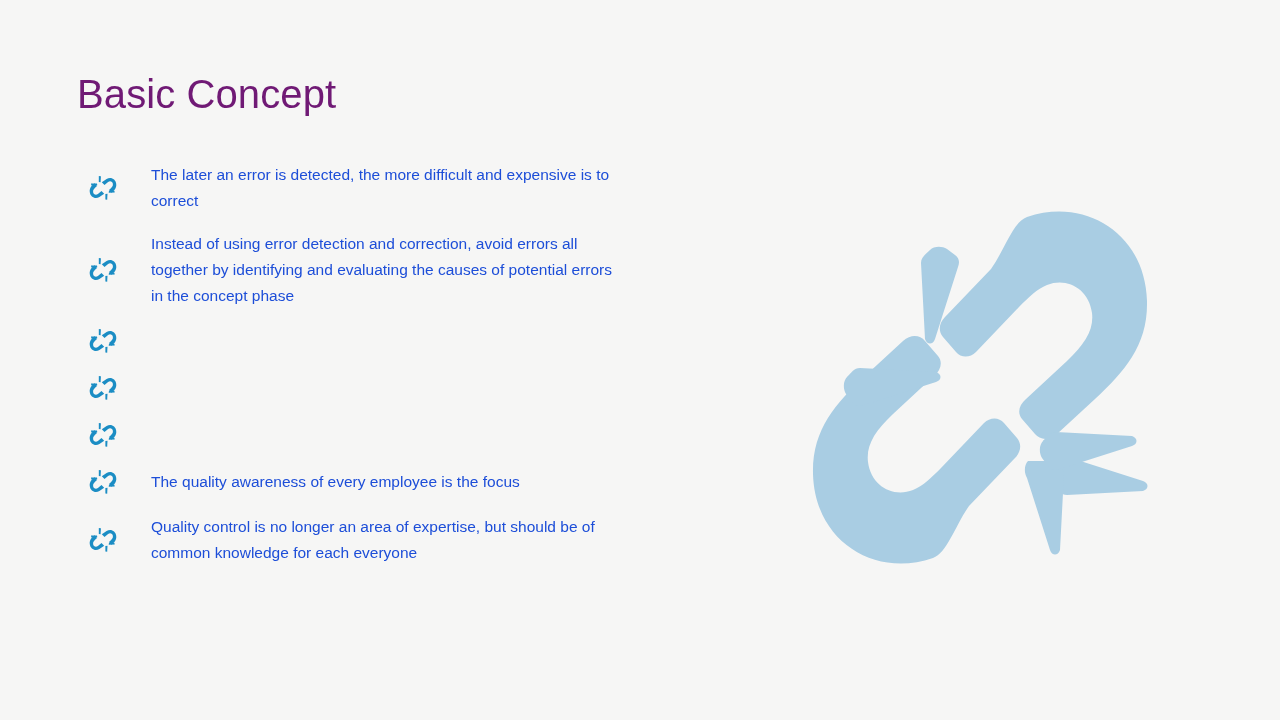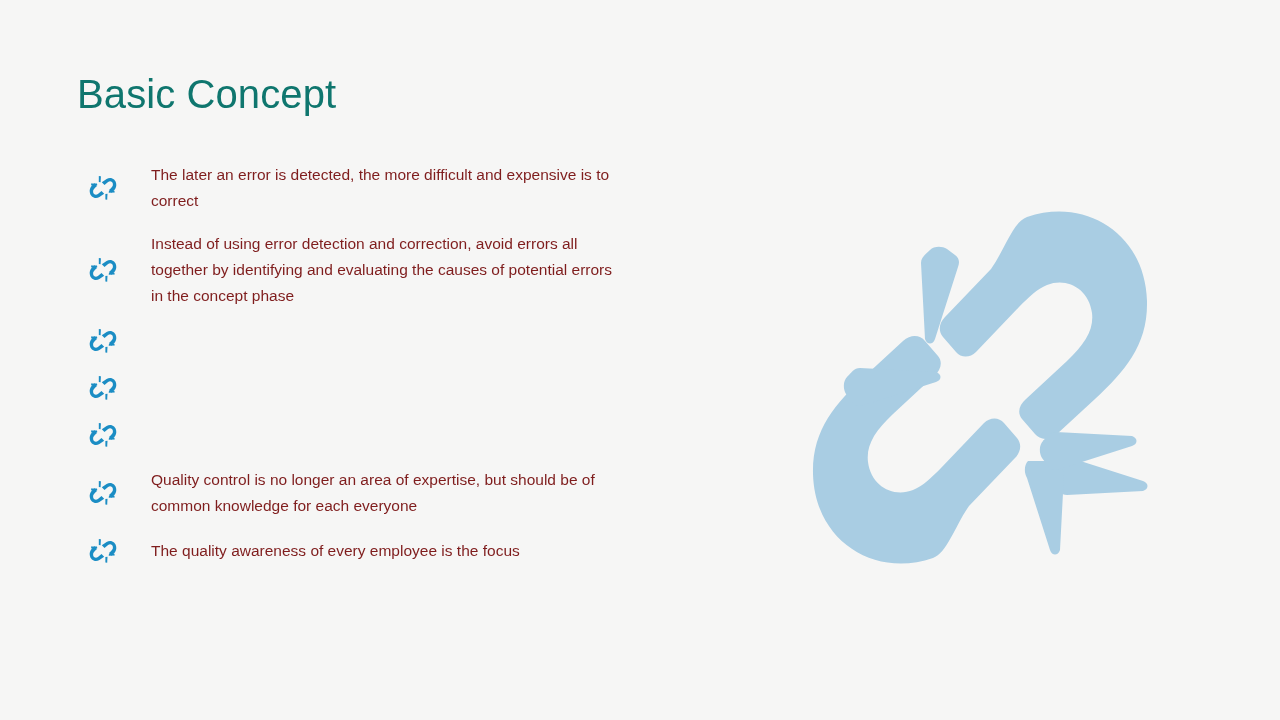--- a/index.html
+++ b/index.html
@@ -22,21 +22,21 @@
     background: #f6f6f5;
   }
 
   
   .page-title {
     position: absolute;
     left: 77px;
     top: 43px;
     font-size: 40px;
     font-weight: 400;
-    color: #0f766e;
+    color: #701a75;
     letter-spacing: 0.1px;
     line-height: 1.2;
     white-space: nowrap;
   }
 
   
   .bullet-list {
     position: absolute;
     left: 88px;
     top: 162px;
@@ -54,21 +54,21 @@
     flex: 0 0 auto;
     width: 30px;
     height: 30px;
     margin-right: 33px;
     display: block;
   }
 
   .bullet-text {
     font-size: 15.5px;
     line-height: 26px;
-    color: #7f1d1d;
+    color: #1d4ed8;
     font-weight: 400;
     max-width: 470px;
   }
 
   
   .hero-graphic {
     position: absolute;
     left: 795px;
     top: 205px;
     width: 370px;
@@ -167,37 +167,37 @@
           <g fill="#1b8dc4">
             <path d="M62 20 C76 12 92 20 94 36 C96 50 88 58 78 66 L70 57 C78 50 84 45 83 37 C82 29 74 25 67 30 L55 40 L46 31 Z"></path>
             <path d="M38 80 C24 88 8 80 6 64 C4 50 12 42 22 34 L30 43 C22 50 16 55 17 63 C18 71 26 75 33 70 L45 60 L54 69 Z"></path>
             <path d="M36 10 L43 11 L42 31 L36 30 Z"></path>
             <path d="M10 35 L11 42 L31 41 L30 35 Z"></path>
             <path d="M70 59 L69 66 L89 65 L88 59 Z"></path>
             <path d="M58 70 L65 69 L64 89 L58 88 Z"></path>
           </g>
         </svg>
       </span>
+      <span class="bullet-text">The quality awareness of every employee is the focus</span>
+    </div>
+
+    <div class="bullet-item">
+      <span class="bullet-icon">
+        <svg viewBox="0 0 100 100" width="30" height="30" aria-hidden="true">
+          <g fill="#1b8dc4">
+            <path d="M62 20 C76 12 92 20 94 36 C96 50 88 58 78 66 L70 57 C78 50 84 45 83 37 C82 29 74 25 67 30 L55 40 L46 31 Z"></path>
+            <path d="M38 80 C24 88 8 80 6 64 C4 50 12 42 22 34 L30 43 C22 50 16 55 17 63 C18 71 26 75 33 70 L45 60 L54 69 Z"></path>
+            <path d="M36 10 L43 11 L42 31 L36 30 Z"></path>
+            <path d="M10 35 L11 42 L31 41 L30 35 Z"></path>
+            <path d="M70 59 L69 66 L89 65 L88 59 Z"></path>
+            <path d="M58 70 L65 69 L64 89 L58 88 Z"></path>
+          </g>
+        </svg>
+      </span>
       <span class="bullet-text">Quality control is no longer an area of expertise, but should be of common knowledge for each everyone</span>
-    </div>
-
-    <div class="bullet-item">
-      <span class="bullet-icon">
-        <svg viewBox="0 0 100 100" width="30" height="30" aria-hidden="true">
-          <g fill="#1b8dc4">
-            <path d="M62 20 C76 12 92 20 94 36 C96 50 88 58 78 66 L70 57 C78 50 84 45 83 37 C82 29 74 25 67 30 L55 40 L46 31 Z"></path>
-            <path d="M38 80 C24 88 8 80 6 64 C4 50 12 42 22 34 L30 43 C22 50 16 55 17 63 C18 71 26 75 33 70 L45 60 L54 69 Z"></path>
-            <path d="M36 10 L43 11 L42 31 L36 30 Z"></path>
-            <path d="M10 35 L11 42 L31 41 L30 35 Z"></path>
-            <path d="M70 59 L69 66 L89 65 L88 59 Z"></path>
-            <path d="M58 70 L65 69 L64 89 L58 88 Z"></path>
-          </g>
-        </svg>
-      </span>
-      <span class="bullet-text">The quality awareness of every employee is the focus</span>
     </div>
 
   </div>
 
   <div class="hero-graphic">
     <svg viewBox="0 0 370 365" width="370" height="365" aria-hidden="true">
       <g fill="#a9cde3">
 
         <path d="M232 12
                  C290 -8 350 28 352 96

